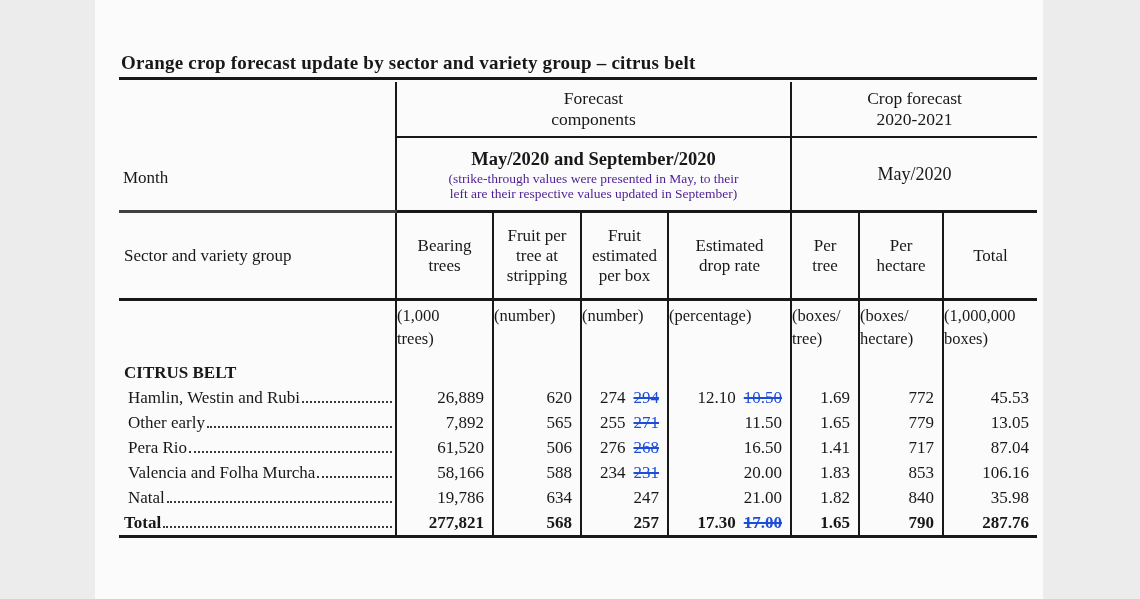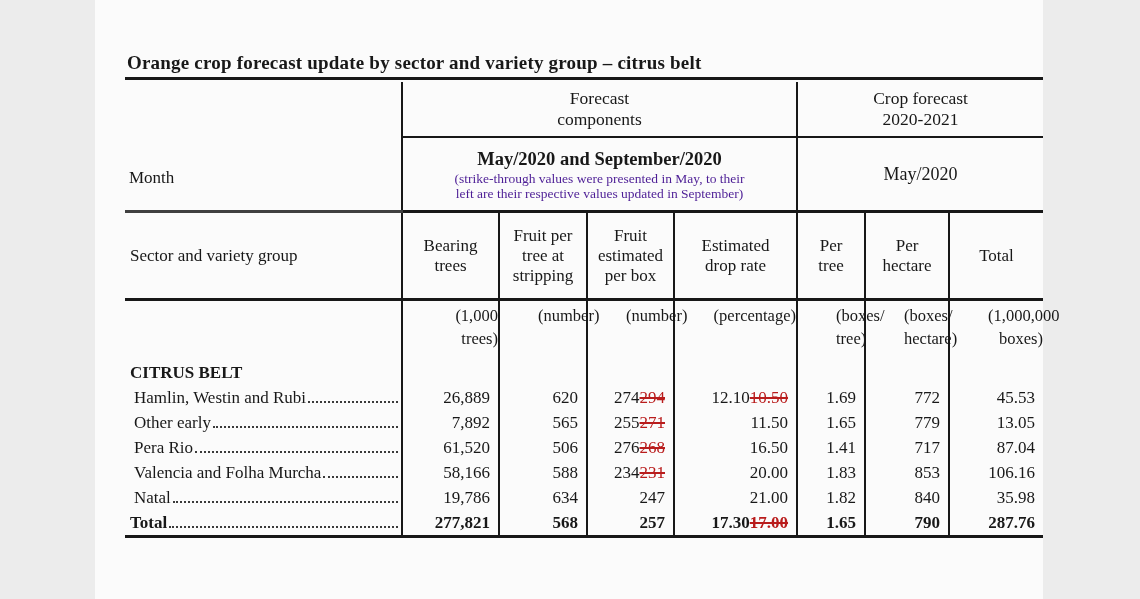--- a/index.html
+++ b/index.html
@@ -8,21 +8,21 @@
     background:#ececec;
     font-family:"Liberation Serif", serif;
     color:#181818;
     -webkit-font-smoothing:antialiased;
   }
   .page{
     position:absolute;left:95px;top:0;width:948px;height:599px;
     background:#fbfbfb;
   }
   .content{
-    position:absolute;left:30px;top:0;width:918px;
+    position:absolute;left:24px;top:0;width:918px;
   }
   .doc-title{
     margin:0;padding:52px 0 3px 2px;
     font-size:19px;font-weight:bold;line-height:22px;
     border-bottom:3px solid #181818;
     letter-spacing:.2px;
   }
   table.forecast{
     margin-top:2px;
     border-collapse:collapse;table-layout:fixed;width:918px;
@@ -49,32 +49,32 @@
   .period-note{font-size:13.5px;line-height:15px;color:#4c1d95;}
   .crop-period{font-size:18px;margin-top:24px;}
   
   .colhead{
     height:85px;text-align:center;line-height:20px;
     border-bottom:3px solid #181818;font-size:17px;
   }
   .colhead.first{text-align:left;padding-left:5px;}
   
   .unit-cell{
-    height:56px;vertical-align:top;text-align:right;
-    padding-top:3px;line-height:23px;font-size:16.5px;padding-left:38px;
+    height:56px;vertical-align:top;text-align:left;
+    padding-top:3px;line-height:23px;font-size:16.5px;
   }
   
   .label-cell{height:25px;}
   .label-wrap{display:flex;align-items:baseline;padding-left:9px;}
   tr.section .label-wrap, tr.bold .label-wrap{padding-left:5px;}
   .leader{flex:1;border-bottom:2px dotted #3a3a3a;margin:0 3px 3px 2px;min-width:6px;}
   .num{text-align:right;padding-right:8px;white-space:nowrap;}
   tr.bold td, tr.section td{font-weight:bold;}
   tr.last td{border-bottom:3px solid #181818;}
-  s.old{color:#b91c1c;text-decoration-thickness:2px;}
+  s.old{color:#1d4ed8;margin-left:8px;text-decoration-thickness:2px;}
 </style>
 </head>
 <body>
 
 <div class="page">
   <div class="content">
     <h1 class="doc-title">Orange crop forecast update by sector and variety group – citrus belt</h1>
 
     <table class="forecast">
       <colgroup>

